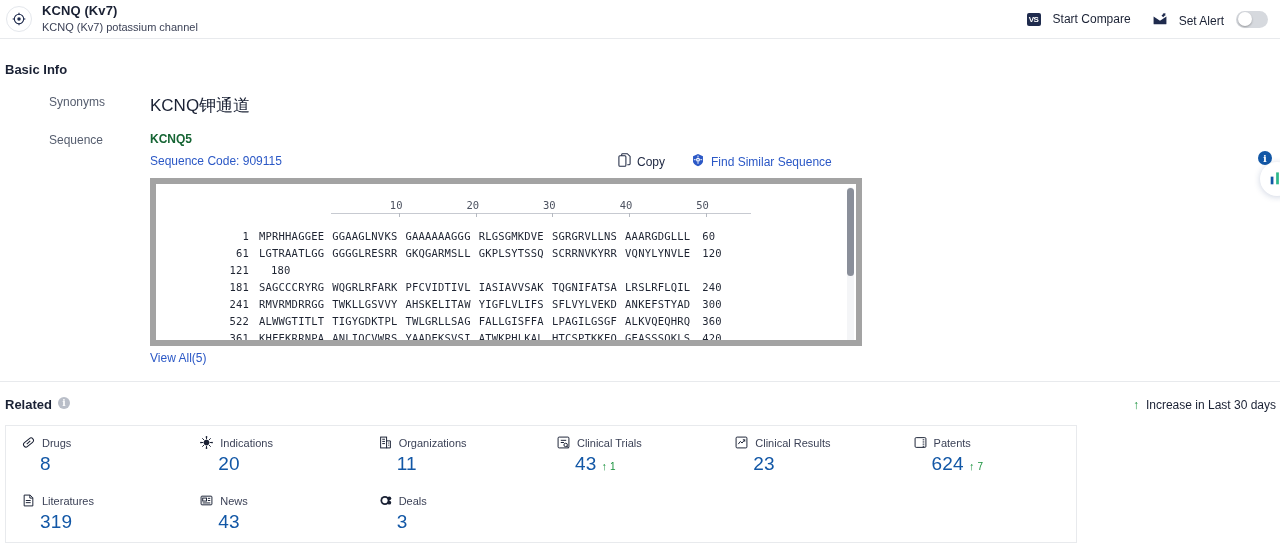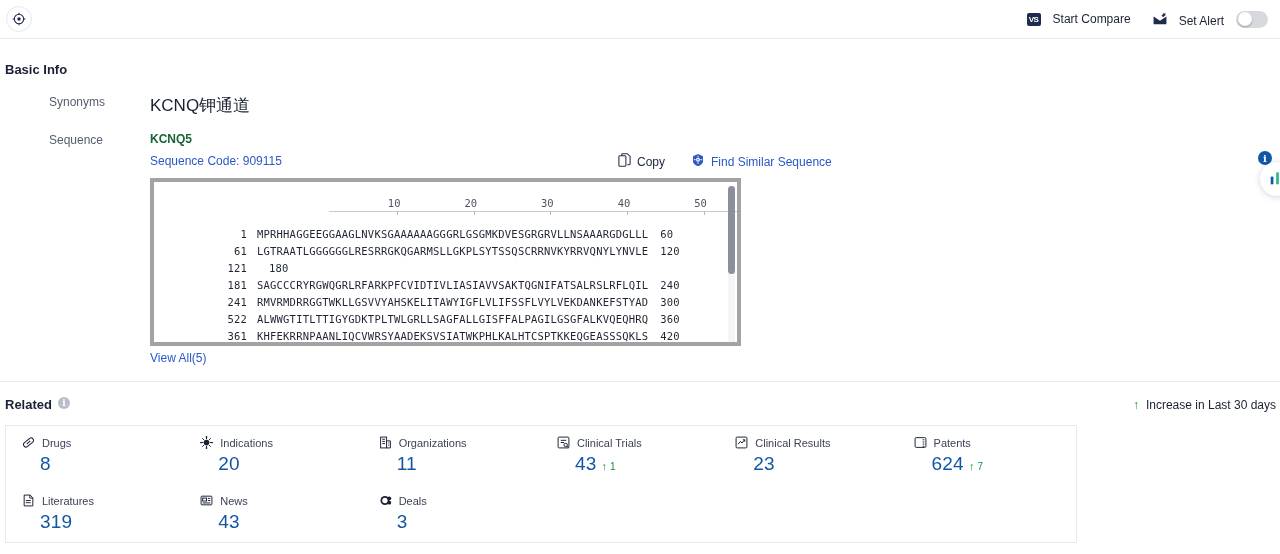--- a/index.html
+++ b/index.html
@@ -91,22 +91,22 @@
   }
   .seq-tool {
     display: flex; align-items: center; gap: 6px;
     font-size: 12px; color: #2b58c6; cursor: pointer;
   }
   .seq-tool .copy-txt { color: #222b45; }
 
   
   .seq-panel {
     position: absolute; left: 150px; top: 178px;
-    width: 591px; height: 168px;
-    border: 4px solid #a3a3a3;
+    width: 712px; height: 168px;
+    border: 6px solid #a3a3a3;
     background: #fff;
     overflow: hidden;
   }
   .seq-scroll-track {
     position: absolute; right: 2px; top: 3px;
     width: 7px; height: 162px;
     background: #f4f5f7; border-radius: 4px;
   }
   .seq-scroll-thumb {
     position: absolute; right: 2px; top: 4px;
@@ -137,21 +137,21 @@
     font-size: 10.5px; color: #1e2432;
     letter-spacing: .2px;
   }
   .seq-row {
     height: 17px; line-height: 17px;
     display: flex; align-items: center;
   }
   .seq-start {
     width: 103px; text-align: right; padding-right: 10px; flex: 0 0 auto;
   }
-  .seq-chunks { display: flex; flex: 0 0 auto; }
+  .seq-chunks { display: flex; gap: 8px; flex: 0 0 auto; }
   .seq-end { padding-left: 12px; }
 
   .view-all {
     position: absolute; left: 150px; top: 351px;
     font-size: 12px; color: #2b58c6; cursor: pointer;
   }
 
   
   .divider {
     position: absolute; left: 0; top: 381px; width: 1280px; height: 1px;
@@ -236,20 +236,24 @@
 <div class="topbar">
   <div class="brand-icon">
     <svg width="16" height="16" viewBox="0 0 24 24" fill="none" stroke="#1f2b4d" stroke-width="1.6">
       <circle cx="12" cy="12" r="7"></circle>
         <circle cx="12" cy="12" r="2.6" fill="#1f2b4d" stroke="none"></circle>
       <line x1="12" y1="2.5" x2="12" y2="6"></line>
         <line x1="12" y1="18" x2="12" y2="21.5"></line>
       <line x1="2.5" y1="12" x2="6" y2="12"></line>
         <line x1="18" y1="12" x2="21.5" y2="12"></line>
     </svg>
+  </div>
+  <div class="title-wrap">
+    <div class="title-main">KCNQ (Kv7)</div>
+    <div class="title-sub">KCNQ (Kv7) potassium channel</div>
   </div>
 
   <div class="topbar-right">
     <div class="top-action">
       <span class="vs-badge">VS</span>
       <span>Start Compare</span>
     </div>
     <div class="top-action">
       <span>
         <svg width="14" height="12" viewBox="0 0 24 20" fill="#1f2b4d">

